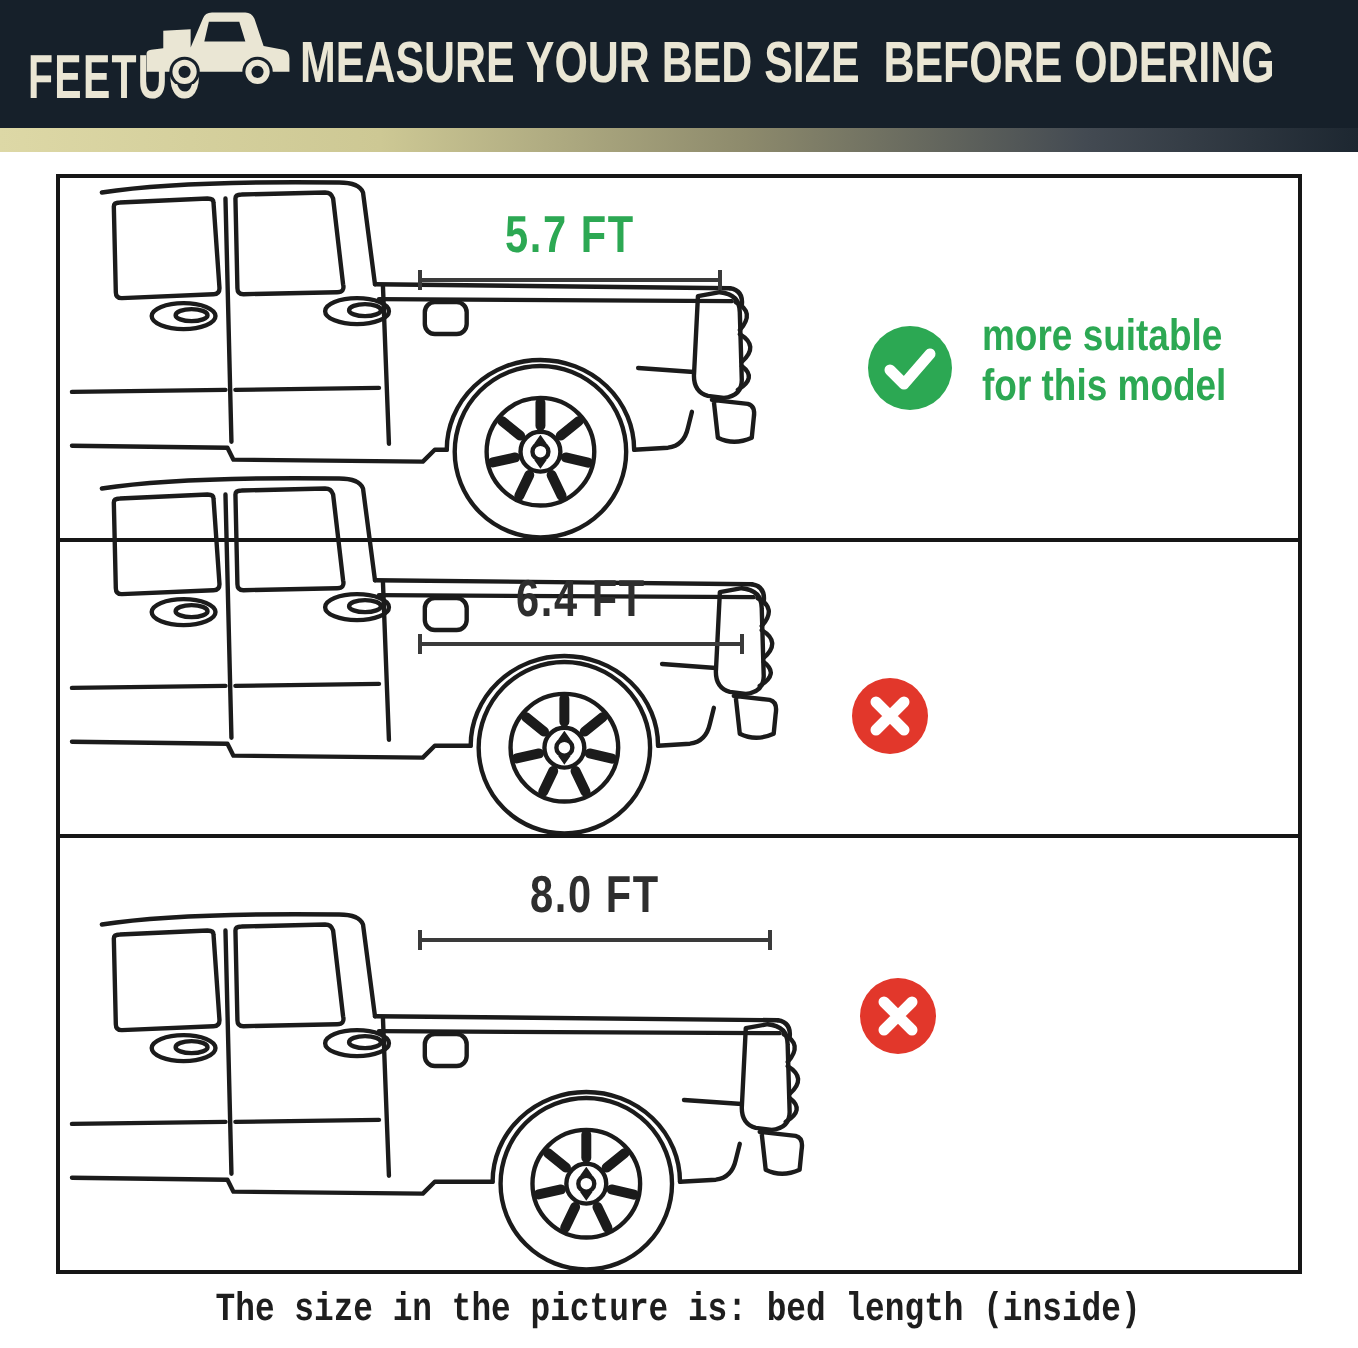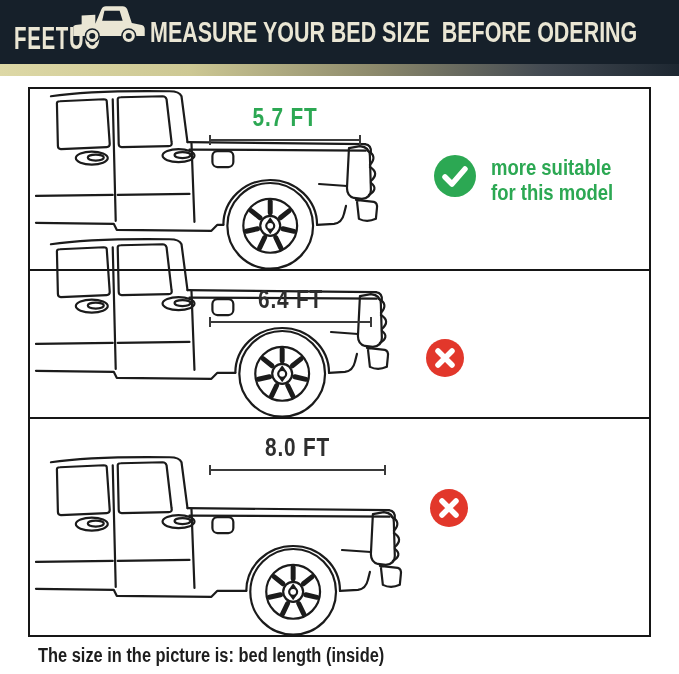--- a/index.html
+++ b/index.html
@@ -35,27 +35,27 @@
               letter-spacing:1px; transform:scaleX(.8); transform-origin:center; }
   .ft-green { color:#2ca853; }
   .ft-dark  { color:#2e2e2e; }
   .m-line { position:relative; height:2px; background:#3a3a3a; margin-top:6px; }
   .m-line::before,.m-line::after { content:""; position:absolute; top:-4px;
               width:2px; height:10px; background:#3a3a3a; }
   .m-line::before { left:0; } .m-line::after { right:0; }
 
   
   .badge-ok { position:absolute; left:404px; top:66px; display:flex;
-              align-items:flex-start; gap:15px; }
+              align-items:flex-end; gap:15px; }
   .note { color:#2ca853; font-weight:bold; font-size:22px; line-height:25px;
           white-space:nowrap; transform:scaleX(.84); transform-origin:left center; }
   .badge-no { position:absolute; }
 
   
-  .caption-wrap { margin-top:7px; }
+  .caption-wrap { text-align:center; margin-top:7px;font-family:Liberation Mono, monospace; }
   .caption { display:inline-block; font-weight:bold; font-size:20px; color:#1e1e1e;
              transform:scaleX(.82); transform-origin:center; }
 </style>
 </head>
 <body>
 
 <div class="header">
   <div class="logo">
     <span class="logo-text">FEETUO</span>
     <svg class="logo-truck" viewBox="0 0 100 50">

